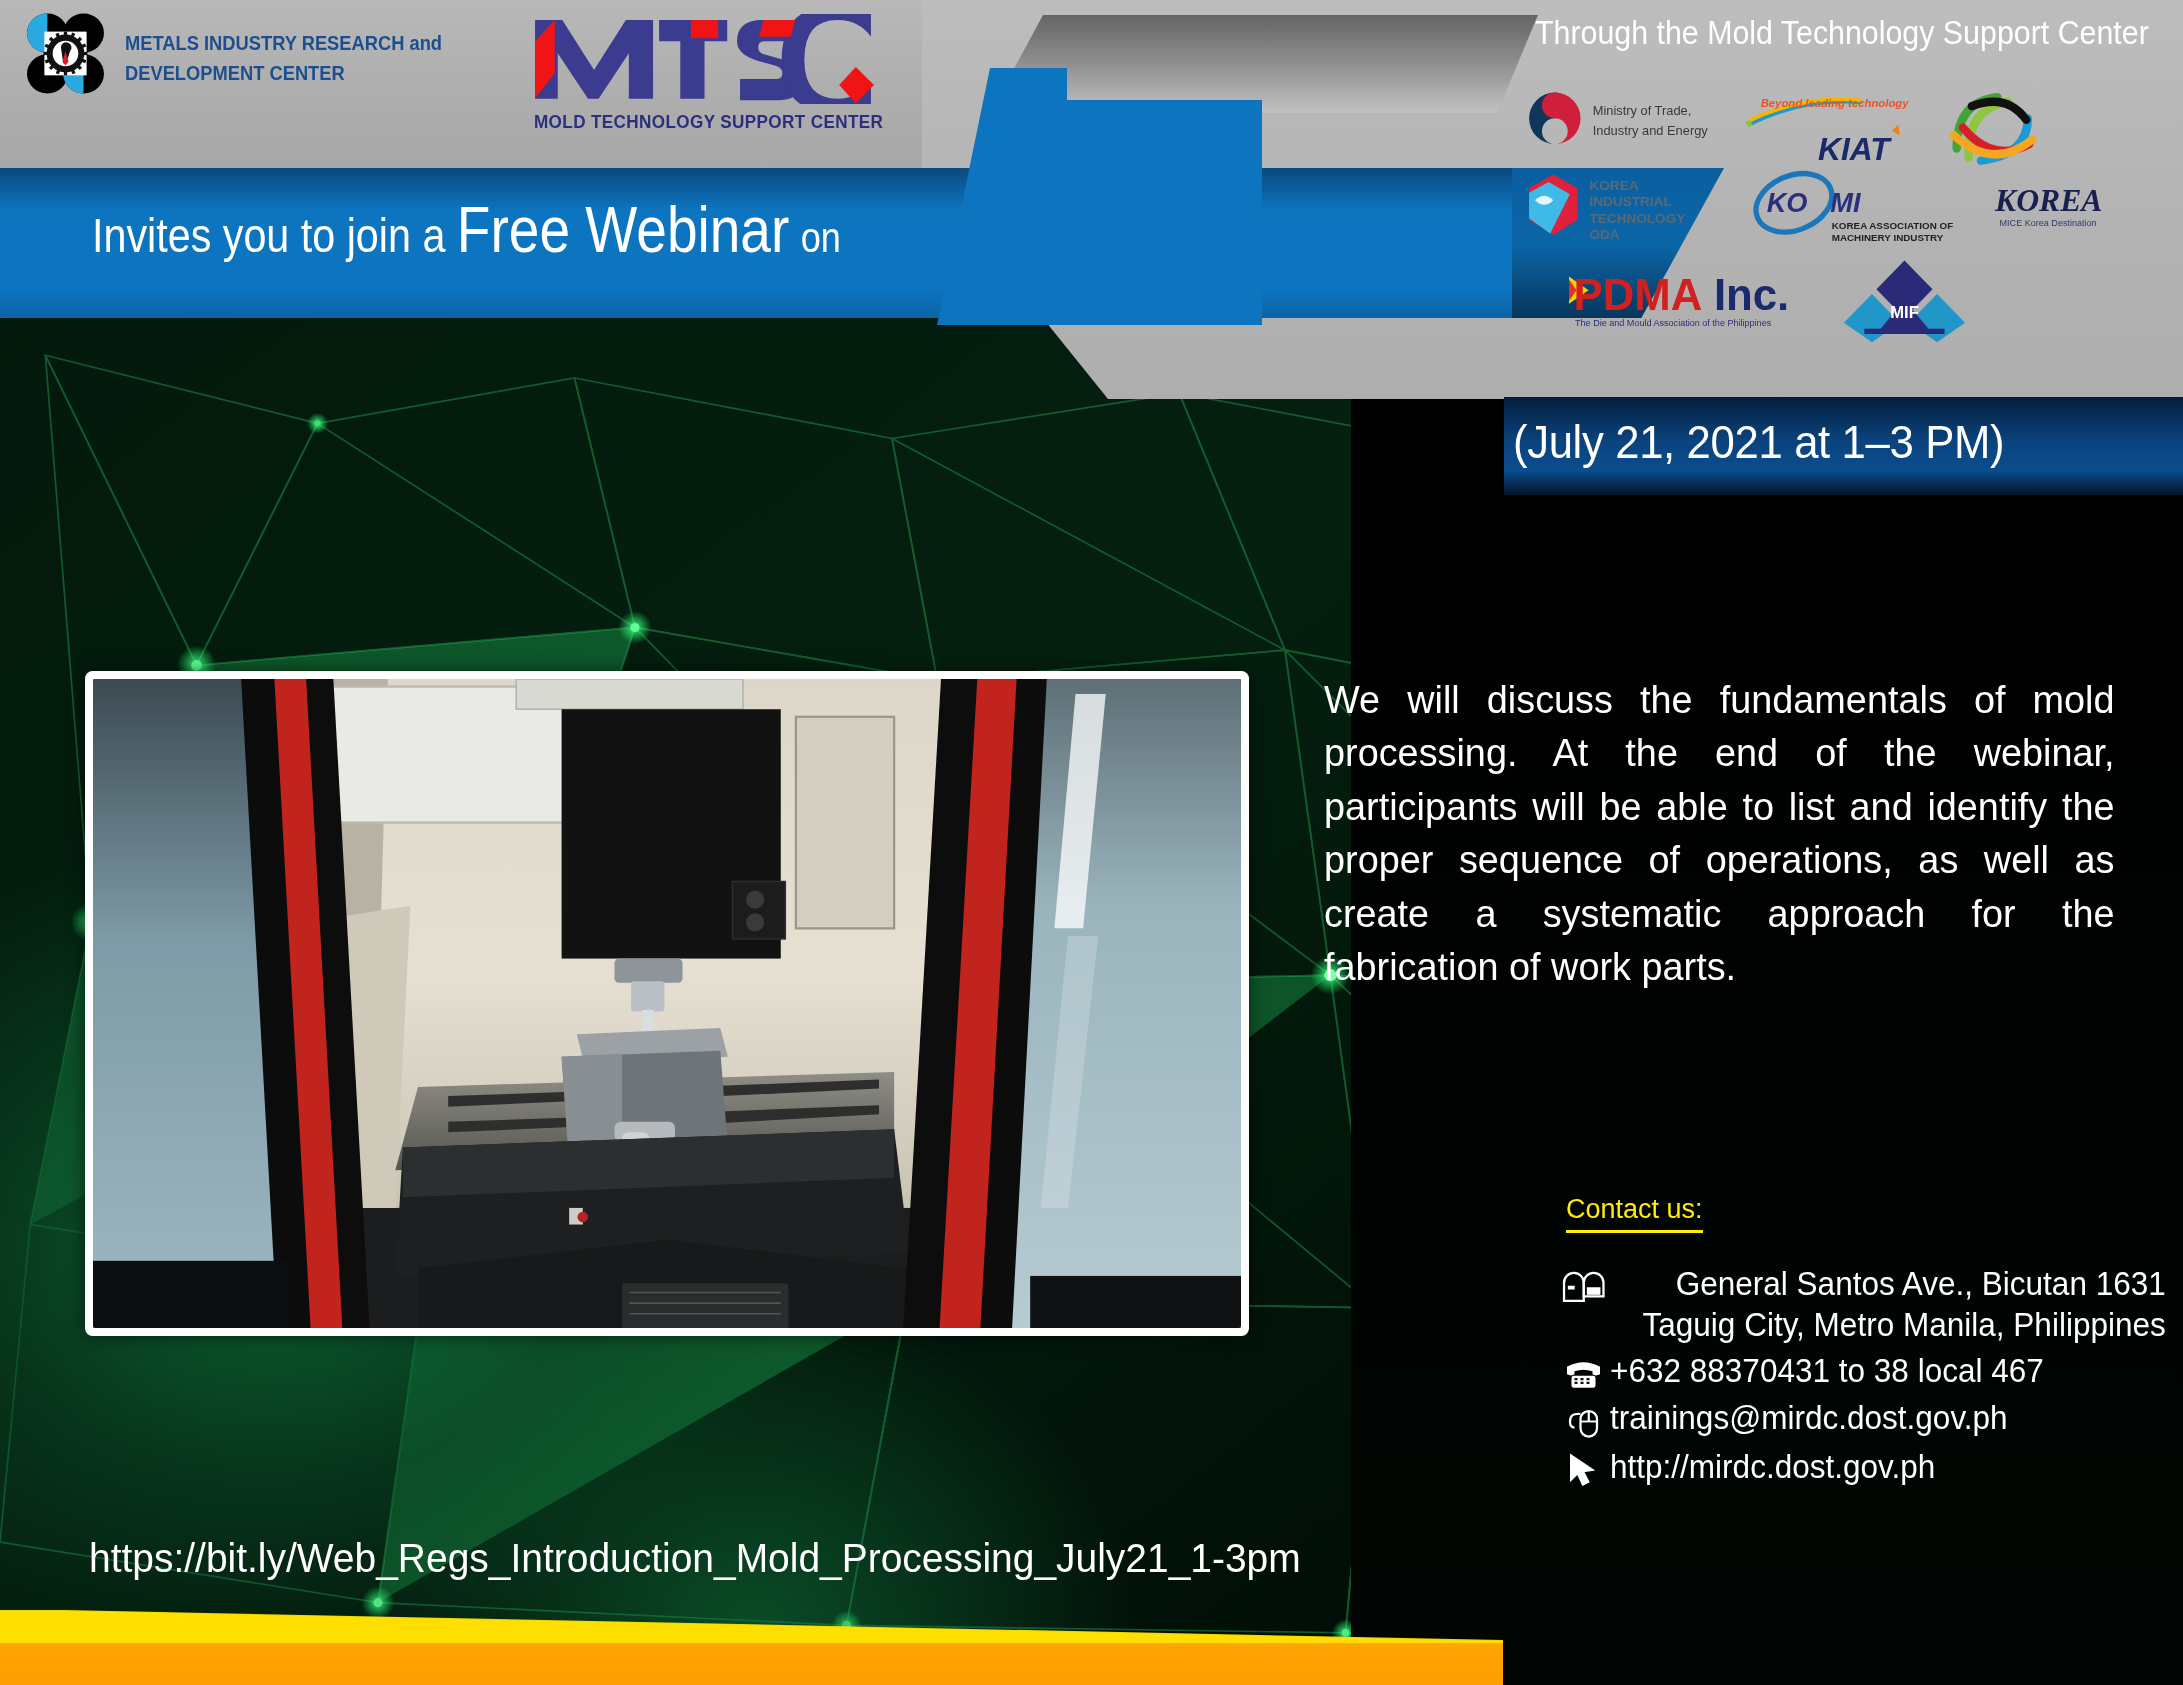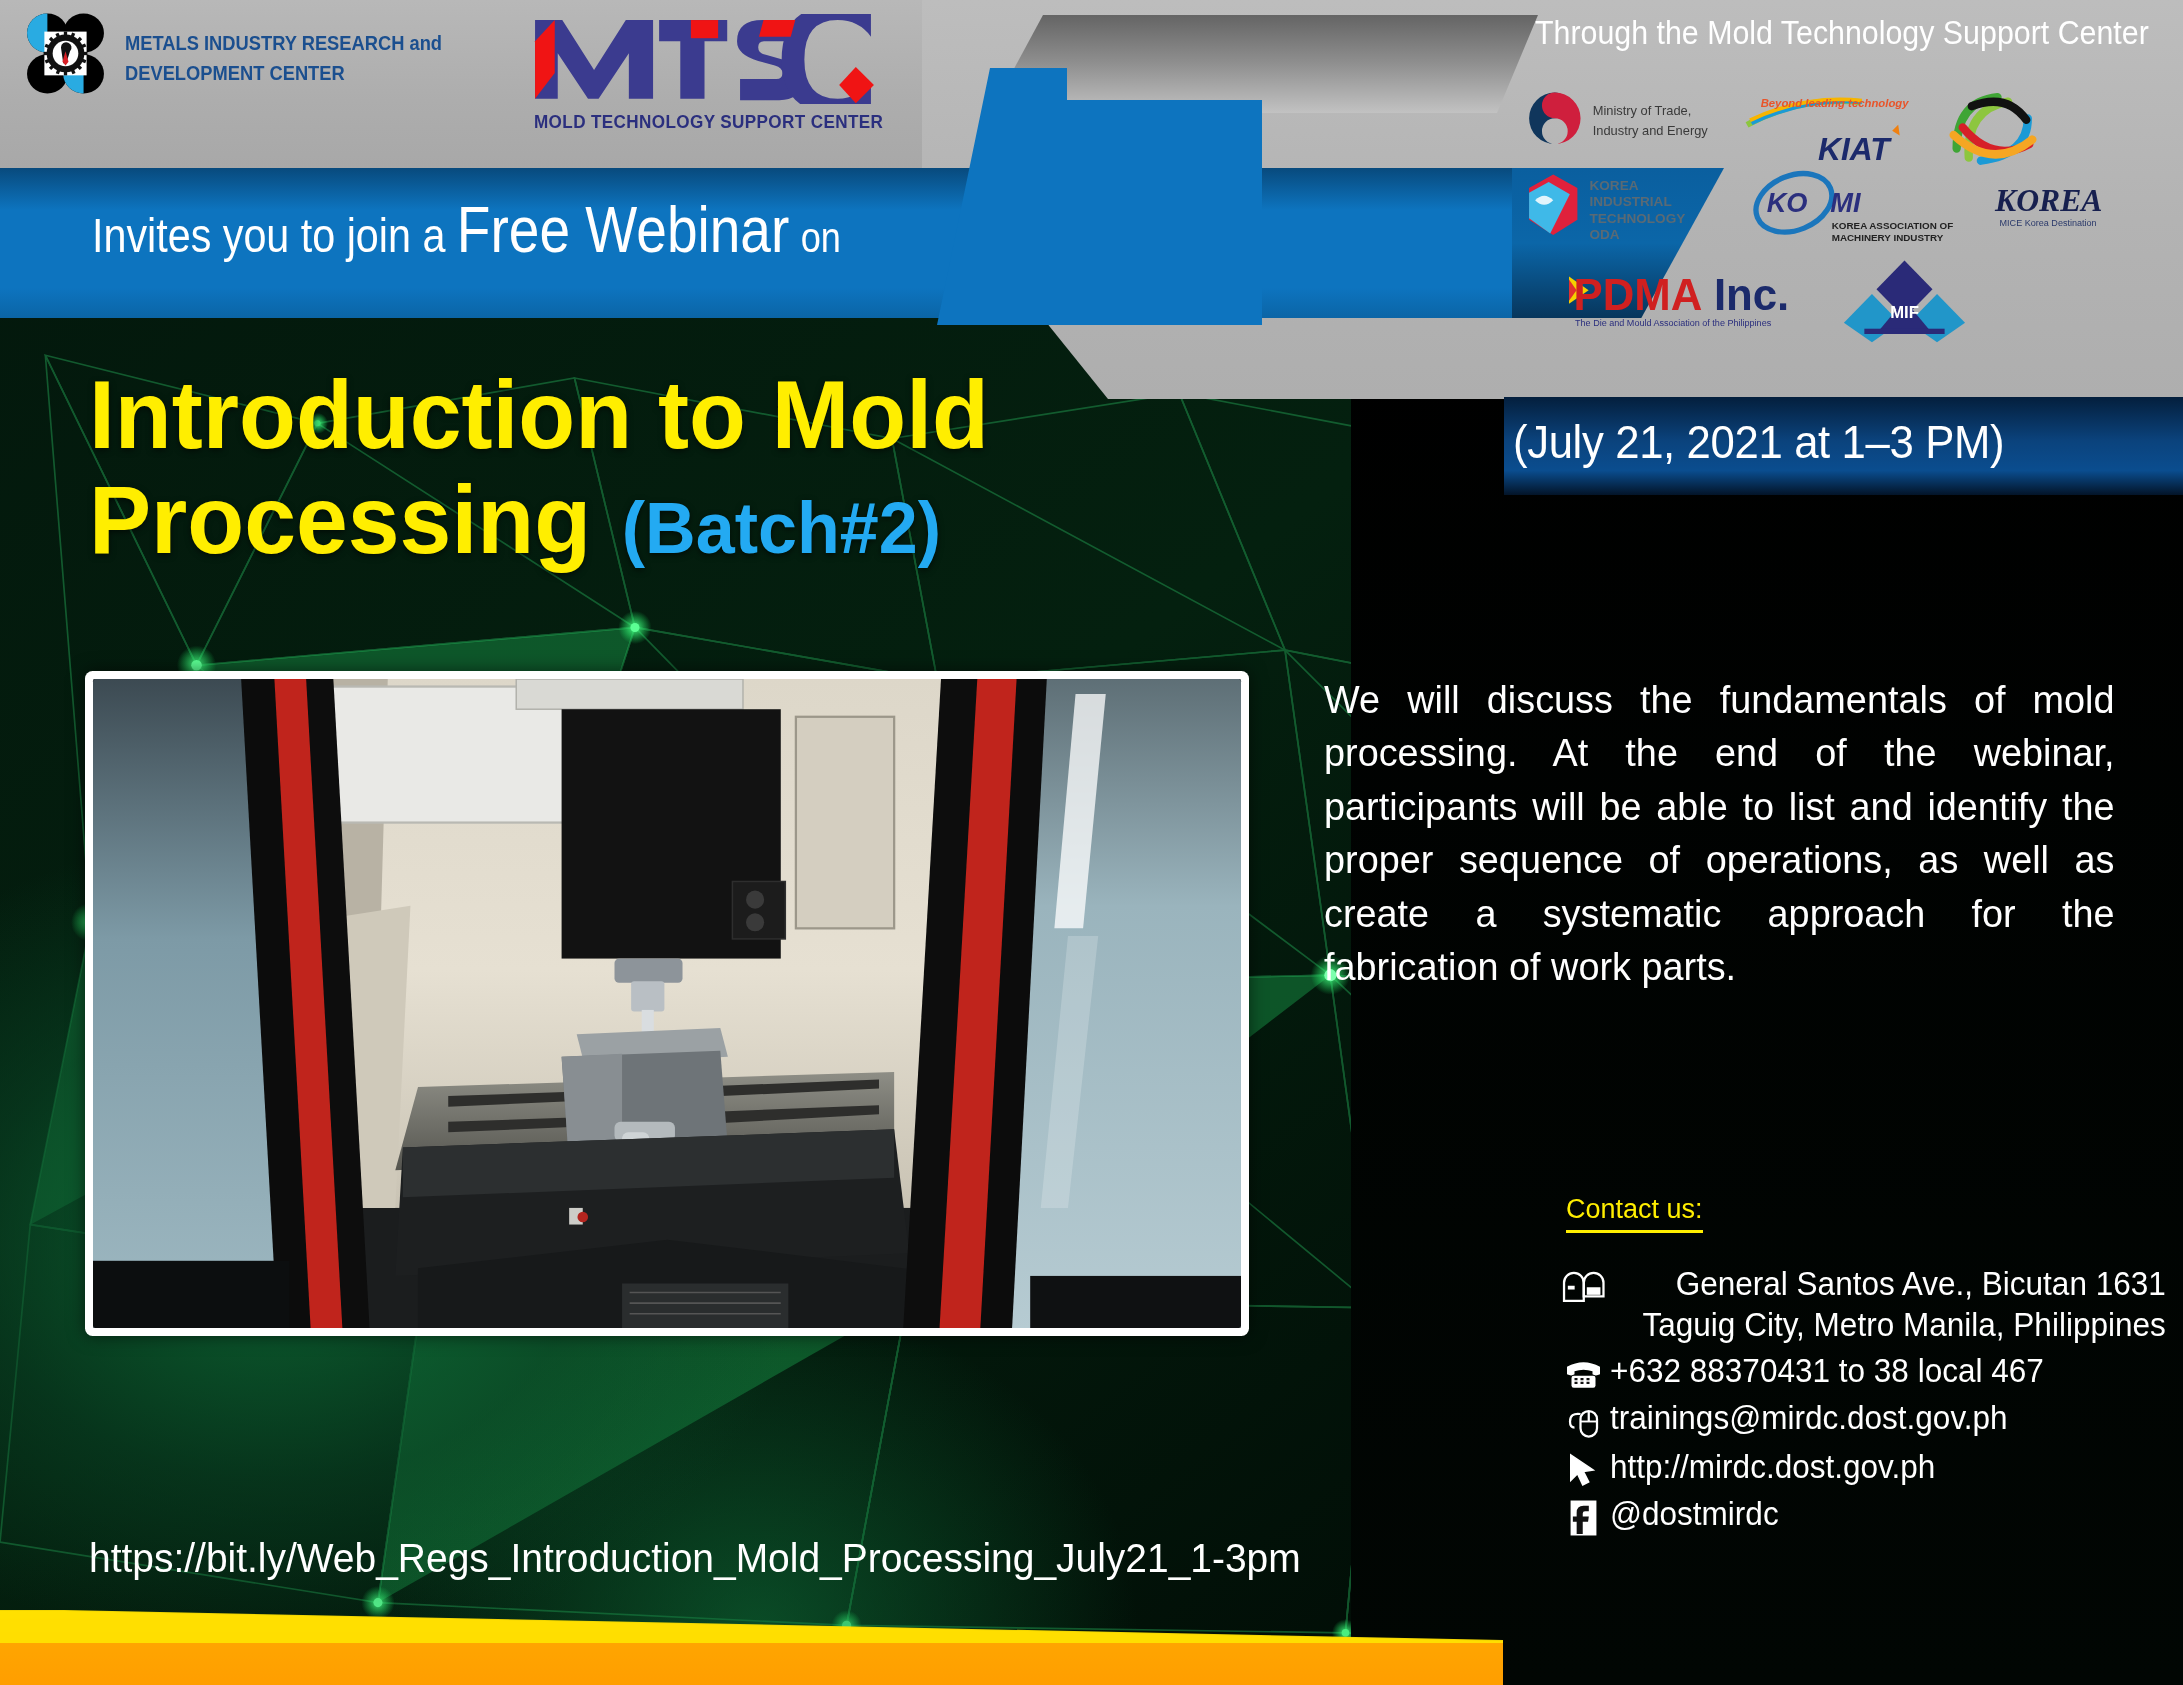--- a/index.html
+++ b/index.html
@@ -425,26 +425,20 @@
   </div>
 
   <div class="invite-band-taper"></div>
   <div class="invite-band"></div>
   <div class="invite-text">
     <span>Invites you to join a</span>
     <span class="big">Free Webinar</span>
     <span class="sm">on</span>
   </div>
 
-  <div class="title-block">
-    <div class="title-line">Introduction to Mold</div>
-    <div class="title-line">
-      <span>Processing</span><span class="batch">(Batch#2)</span>
-    </div>
-  </div>
 
   <div class="date-band"></div>
   <div class="date-text">(July 21, 2021 at 1–3 PM)</div>
 
   <div class="photo-frame">
     <div class="photo">
       <svg viewBox="0 0 1520 860" preserveAspectRatio="none">
         <defs>
           <linearGradient id="glass" x1="0" y1="0" x2="0" y2="1">
             <stop offset="0%" stop-color="#3c4a52"></stop>
@@ -580,29 +574,20 @@
 
     <div class="crow">
       <span class="cicon">
         <svg width="35" height="36" viewBox="0 0 46 48">
           <path d="M6 4 L6 38 L15 29 L22 44 L30 40 L23 26 L36 24 Z" fill="#fff" stroke="#fff" stroke-width="2"></path>
         </svg>
       </span>
       <span class="ctext">http://mirdc.dost.gov.ph</span>
     </div>
 
-    <div class="crow">
-      <span class="cicon">
-        <svg width="35" height="38" viewBox="0 0 46 50">
-          <rect x="6" y="2" width="34" height="46" fill="#fff"></rect>
-          <path d="M30 16 h-5 q-3 0-3 3 v4 h8 l-1 7 h-7 v16 h-8 V30 h-5 v-7 h5 v-5 q0-9 9-9 h7 z" fill="#111"></path>
-        </svg>
-      </span>
-      <span class="ctext">@dostmirdc</span>
-    </div>
   </div>
 
   <div class="reg-url">https://bit.ly/Web_Regs_Introduction_Mold_Processing_July21_1-3pm</div>
 
   <div class="orange-band-edge"></div>
   <div class="orange-band"></div>
 
 </div>
 
 

